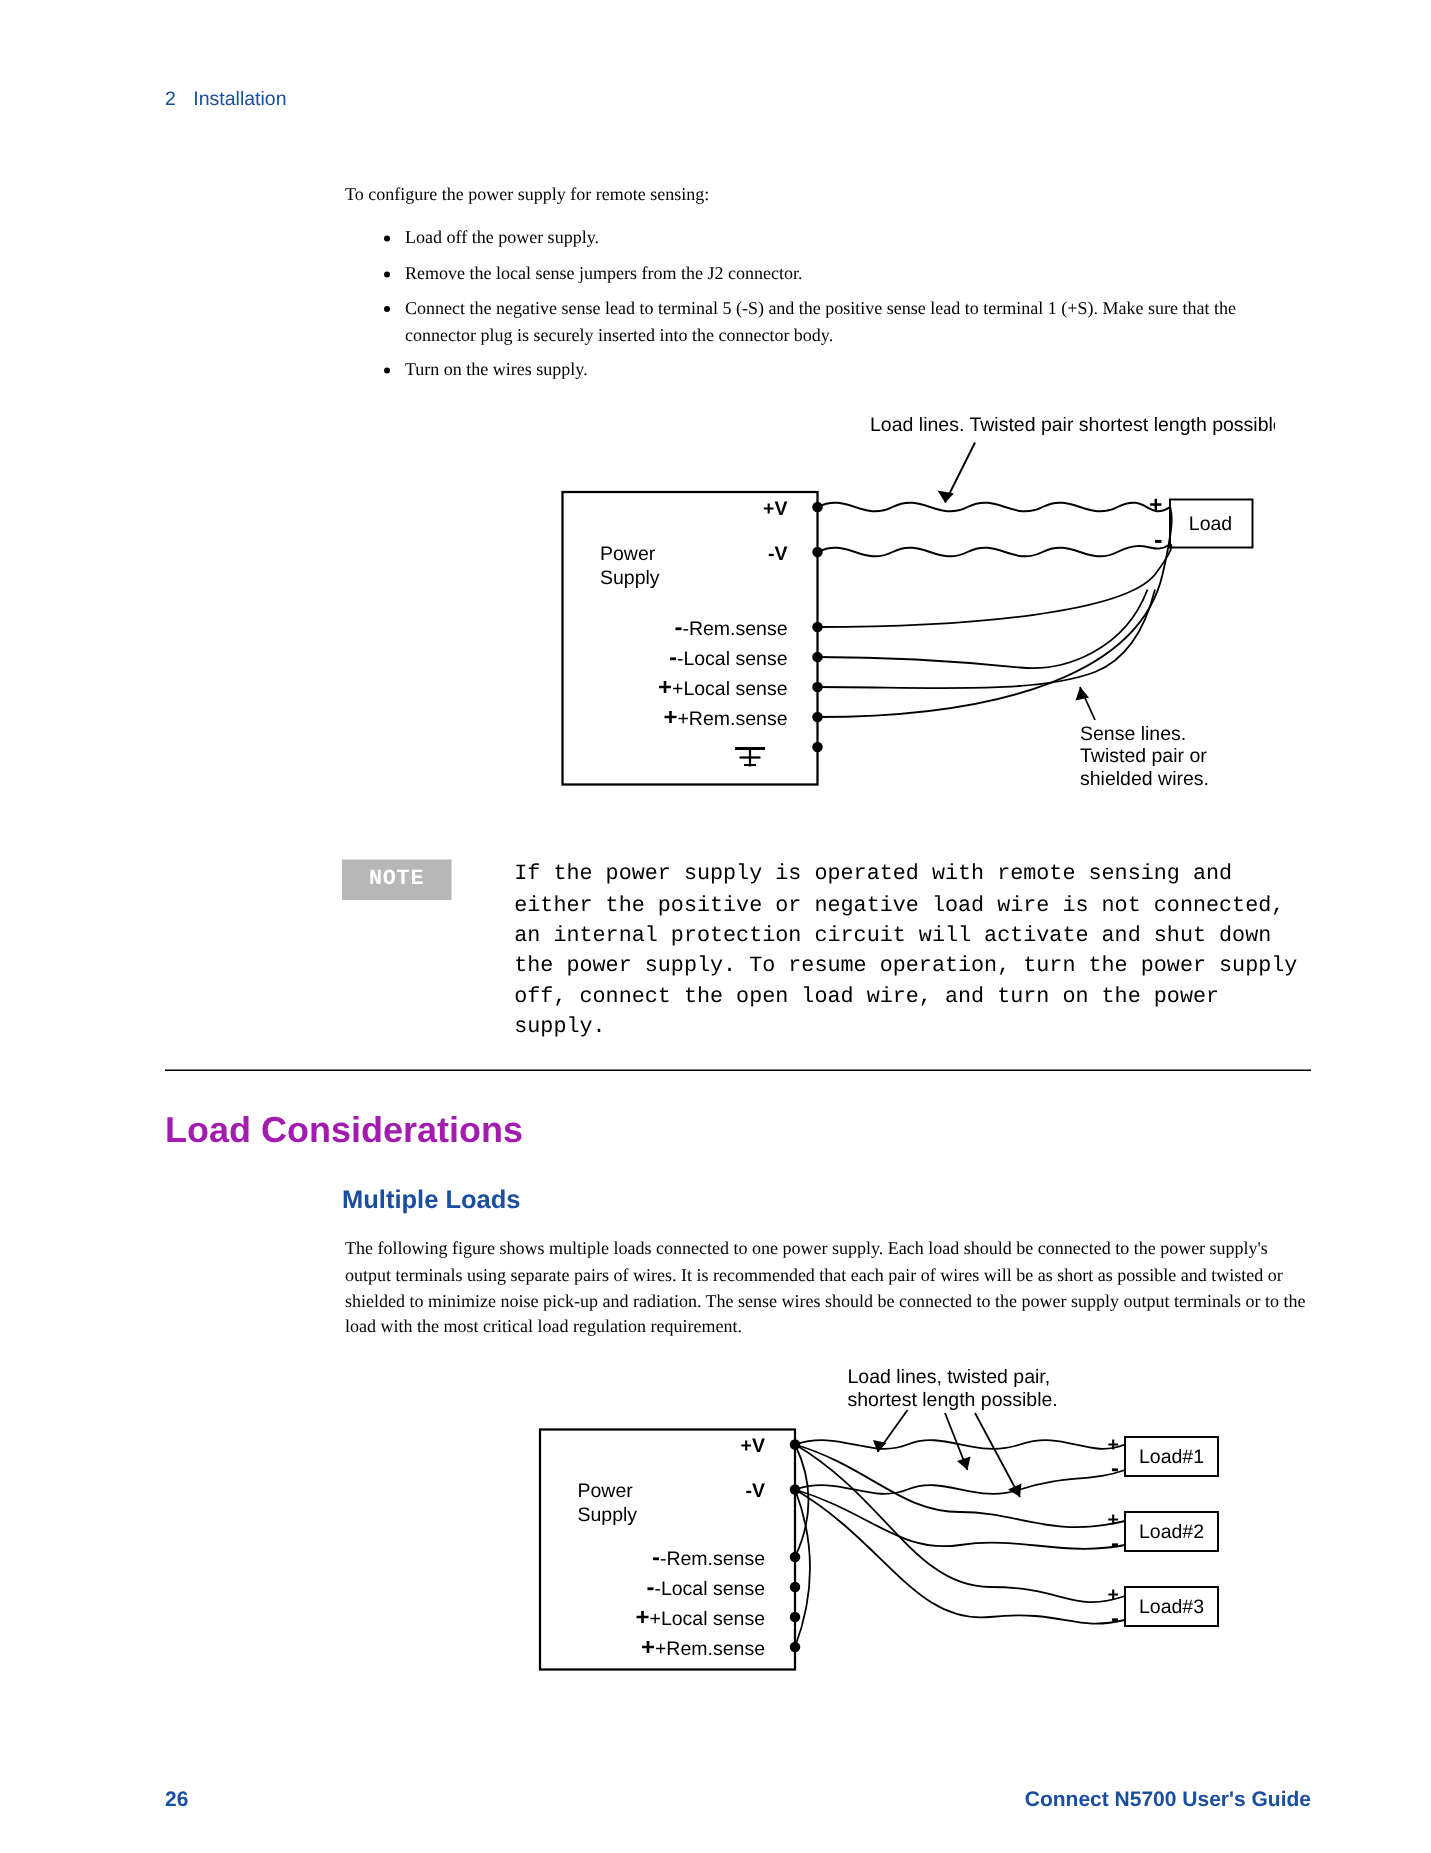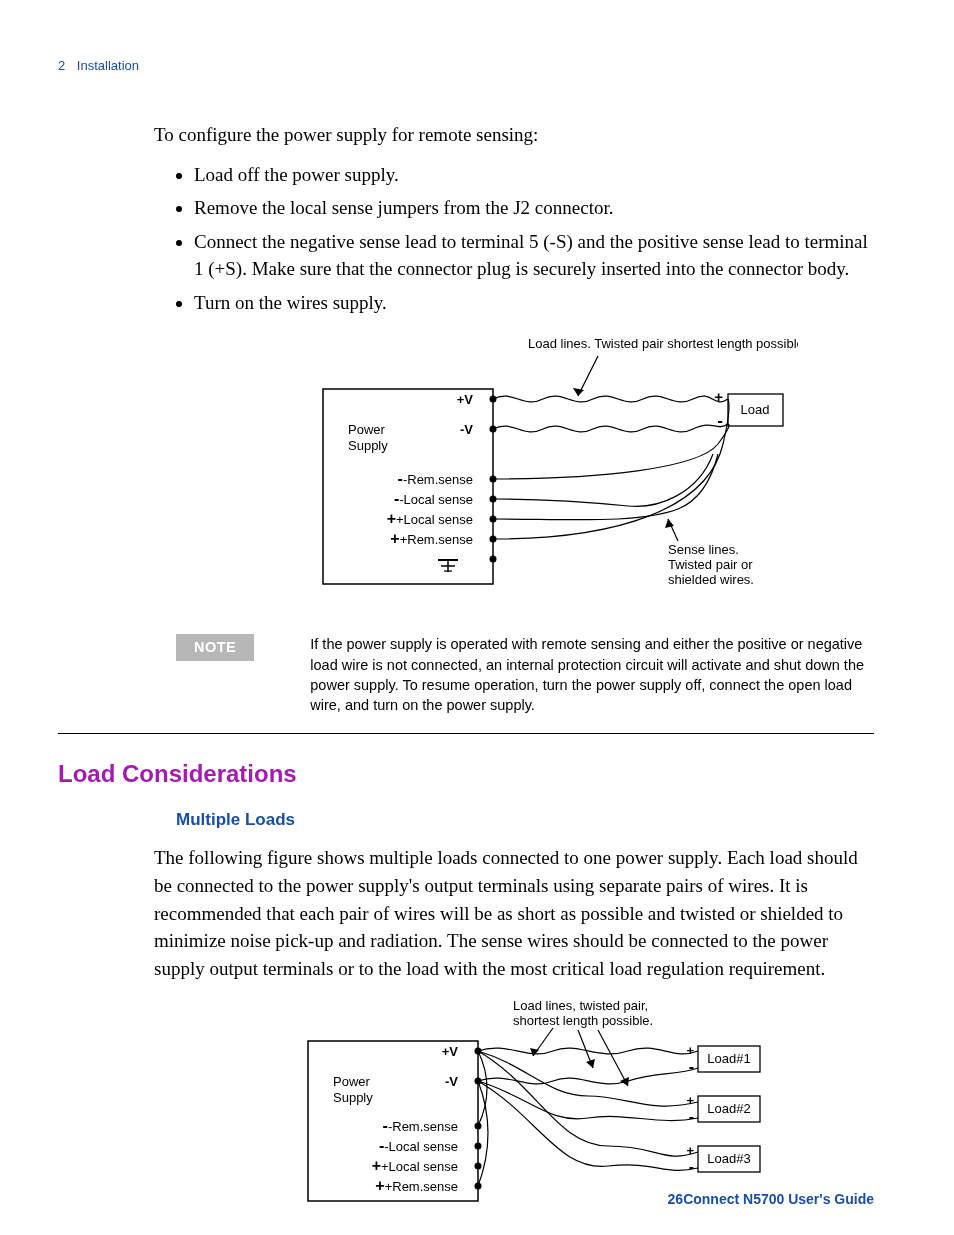--- a/index.html
+++ b/index.html
@@ -7,53 +7,53 @@
     padding: 0;
     background: #fff;
     color: #000;
     font-family: Georgia, "Times New Roman", serif;
   }
   .page {
     width: 954px;
     height: 1235px;
     position: relative;
     box-sizing: border-box;
-    padding: 58px 80px 0 58px;
+    padding: 58px 80px 0 110px;
   }
   .running-head {
     color: #1a4ea0;
     font-family: Arial, Helvetica, sans-serif;
     font-size: 13px;
     margin-bottom: 48px;
   }
   .running-head .num { margin-right: 8px; }
   .body-block {
-    margin-left: 96px;
-    font-size: 19px;
+    margin-left: 120px;
+    font-size: 12px;
     line-height: 1.45;
     font-family: Liberation Serif, serif;
   }
   .intro { margin: 0 0 12px 0; }
   ul.steps {
     list-style: disc;
     margin: 0 0 18px 40px;
     padding: 0;
   }
   ul.steps li { margin: 6px 0; }
   .diagram-wrap {
     margin: 10px 0 20px 240px;
     font-family: Arial, Helvetica, sans-serif;
   }
   svg { display: block; }
   .note-row {
     display: flex;
     align-items: flex-start;
-    gap: 32px;
+    gap: 18px;
     margin: 8px 0 18px 118px;
-    font-family: Liberation Sans, sans-serif;
+    font-family: Liberation Mono, monospace;
     font-size: 14.5px;
     line-height: 1.4;
   }
   .note-badge {
     background: #b7b7b7;
     color: #fff;
     font-weight: bold;
     padding: 3px 18px;
     letter-spacing: 0.5px;
     flex: 0 0 auto;
@@ -77,21 +77,21 @@
     font-size: 17px;
     font-weight: bold;
     margin: 0 0 14px 118px;
   }
   .footer {
     position: absolute;
     left: 110px;
     right: 80px;
     bottom: 28px;
     display: flex;
-    justify-content: flex-end;
+    justify-content: space-between;
     color: #1a4ea0;
     font-family: Arial, Helvetica, sans-serif;
     font-weight: bold;
     font-size: 14px;
   }
 </style>
 </head>
 <body>
 
 <div class="page">

